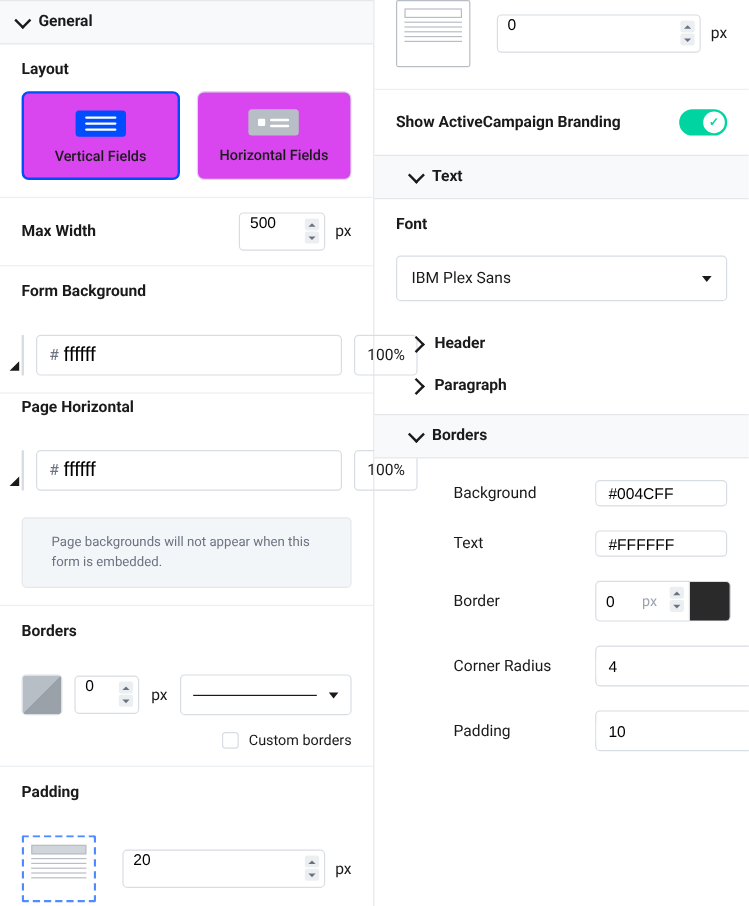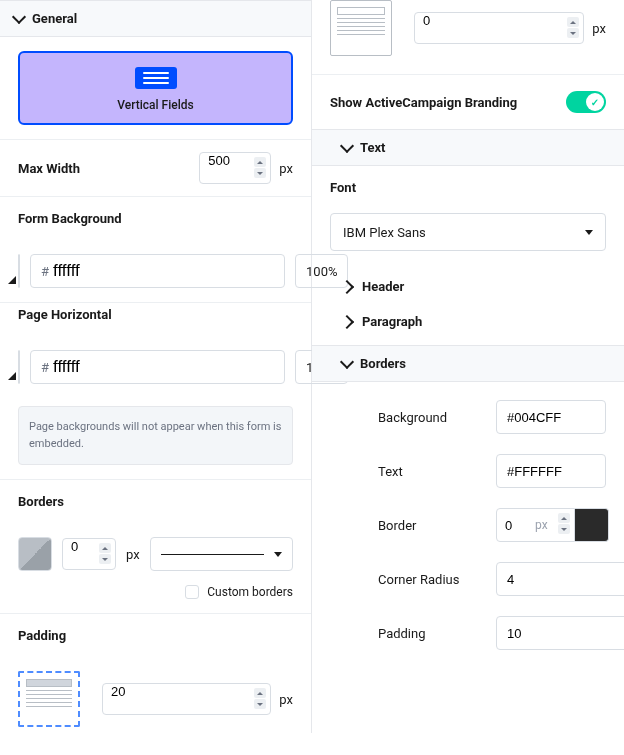--- a/index.html
+++ b/index.html
@@ -8,21 +8,21 @@
 .panel { width: 50%; }
 .panel.left { border-right: 1px solid #e5e7eb; }
 .section-header { display: flex; align-items: center; gap: 8px; padding: 10px 14px; background: #f7f9fb; border-bottom: 1px solid #e5e7eb; border-top: 1px solid #e5e7eb; cursor: pointer; font-weight: 700; font-size: 13px; }
 .section-header.inner { padding-left: 30px; }
 .chev { display: inline-block; width: 10px; height: 10px; border-right: 2px solid #1a1a1a; border-bottom: 2px solid #1a1a1a; }
 .chev.down { transform: rotate(45deg); margin-top: -4px; }
 .chev.right { transform: rotate(-45deg); margin-left: -2px; }
 .sub-body { padding: 14px 18px; }
 .label { font-weight: 700; font-size: 13px; margin-bottom: 10px; }
 .layout-options { display: flex; gap: 14px; }
-.layout-card { flex: 1; border: 1px solid #d8dde3; border-radius: 6px; padding: 14px 8px 10px; text-align: center; cursor: pointer; background: #c4b5fd; }
+.layout-card { flex: 1; border: 1px solid #d8dde3; border-radius: 6px; padding: 14px 8px 10px; text-align: center; cursor: pointer; background: #d946ef; }
 .layout-card.selected { border: 2px solid #004cff; }
 .layout-icon { width: 42px; height: 22px; border-radius: 3px; margin: 0 auto 8px; display: flex; flex-direction: column; justify-content: center; gap: 3px; padding: 5px 8px; }
 .layout-icon.v { background: #004cff; }
 .layout-icon.h { background: #b8bec5; flex-direction: row; gap: 4px; align-items: center; }
 .layout-icon.v .bar { height: 2px; background: #fff; border-radius: 1px; }
 .layout-icon.h .dot { width: 6px; height: 6px; background: #fff; border-radius: 1px; }
 .layout-icon.h .lines { flex: 1; display: flex; flex-direction: column; gap: 3px; }
 .layout-icon.h .lines .ln { height: 2px; background: #fff; border-radius: 1px; }
 .layout-title { font-size: 12px; font-weight: 500; line-height: 1.35; }
 .row { display: flex; align-items: center; gap: 28px; padding: 12px 18px; border-top: 1px solid #eceff2; }
@@ -36,21 +36,21 @@
 .spinner .sp.up::before { border-bottom: 3px solid #6b7280; }
 .spinner .sp.dn::before { border-top: 3px solid #6b7280; }
 .unit { font-size: 13px; color: #1a1a1a; }
 .color-group { display: flex; align-items: center; gap: 10px; padding: 10px 18px 14px; border-top: none; }
 .swatch { width: 34px; height: 34px; border: 1px solid #d8dde3; border-radius: 4px; background: #fff; position: relative; cursor: pointer; }
 .swatch::after { content: ""; position: absolute; right: 3px; bottom: 3px; border-left: 8px solid transparent; border-bottom: 8px solid #1a1a1a; }
 .hex-input { flex: 1; height: 34px; border: 1px solid #d8dde3; border-radius: 4px; display: flex; align-items: center; padding: 0 10px; font-size: 13px; gap: 4px; }
 .hex-input .hash { color: #6b7280; }
 .hex-input input { border: none; outline: none; flex: 1; font-size: 17px; }
 .pct-input { width: 80px; height: 34px; border: 1px solid #d8dde3; border-radius: 4px; display: flex; align-items: center; justify-content: space-between; padding: 0 10px; font-size: 13px; }
-.note { margin: 8px 18px 14px; padding: 12px 10px; background: #f3f6f9; border: 1px solid #e5e7eb; border-radius: 4px; font-size: 11px; color: #6b7280; line-height: 1.5; }
+.note { margin: 8px 18px 14px; padding: 12px 24px; background: #f3f6f9; border: 1px solid #e5e7eb; border-radius: 4px; font-size: 11px; color: #6b7280; line-height: 1.5; }
 .border-row { display: flex; align-items: center; gap: 10px; padding: 10px 18px; }
 .gray-sq { width: 34px; height: 34px; border: 1px solid #d8dde3; border-radius: 4px; background: linear-gradient(135deg, #b8bec5 50%, #9aa1a8 50%); position: relative; }
 .border-style { flex: 1; height: 34px; border: 1px solid #d8dde3; border-radius: 4px; display: flex; align-items: center; justify-content: space-between; padding: 0 10px; cursor: pointer; }
 .border-line { flex: 1; height: 1px; background: #1a1a1a; margin-right: 10px; }
 .caret { border-left: 4px solid transparent; border-right: 4px solid transparent; border-top: 5px solid #1a1a1a; }
 .checkbox-row { display: flex; align-items: center; justify-content: flex-end; gap: 8px; padding: 4px 18px 14px; font-size: 12px; }
 .checkbox { width: 14px; height: 14px; border: 1px solid #d8dde3; border-radius: 3px; cursor: pointer; }
 .section-sub { padding: 14px 18px 8px; border-top: 1px solid #eceff2; }
 .padding-row { display: flex; align-items: center; gap: 22px; padding: 10px 18px 6px; }
 .padding-preview { width: 62px; height: 56px; border: 2px dashed #4f8cff; border-radius: 2px; padding: 6px; display: flex; flex-direction: column; gap: 3px; }
@@ -60,21 +60,21 @@
 .corners-preview { width: 62px; height: 56px; border: 1px solid #b8bec5; border-radius: 2px; padding: 6px; display: flex; flex-direction: column; gap: 3px; }
 .corners-preview .ph { height: 8px; background: #fff; border: 1px solid #b8bec5; }
 .corners-preview .pl { height: 1px; background: #b8bec5; }
 .branding-row { display: flex; align-items: center; justify-content: space-between; padding: 16px 18px; border-top: 1px solid #eceff2; font-weight: 700; font-size: 13px; }
 .toggle { width: 40px; height: 22px; border-radius: 11px; background: #00d4a0; position: relative; cursor: pointer; }
 .toggle::after { content: "✓"; position: absolute; right: 2px; top: 2px; width: 18px; height: 18px; background: #fff; border-radius: 50%; font-size: 10px; color: #00d4a0; display: flex; align-items: center; justify-content: center; }
 .font-select { margin: 0 18px 18px; height: 38px; border: 1px solid #d8dde3; border-radius: 4px; display: flex; align-items: center; justify-content: space-between; padding: 0 12px; cursor: pointer; font-size: 13px; }
 .sub-expand { display: flex; align-items: center; gap: 10px; padding: 10px 18px 10px 32px; font-weight: 700; font-size: 13px; cursor: pointer; }
 .prop-row { display: flex; align-items: center; padding: 10px 18px; gap: 8px; }
 .prop-label { font-size: 13px; flex: 0 0 110px; margin-left: 48px; }
-.color-field { flex: 1; height: 34px; border: 1px solid #d8dde3; border-radius: 4px; display: flex; align-items: center; overflow: hidden; }
+.color-field { flex: 1; height: 22px; border: 1px solid #d8dde3; border-radius: 4px; display: flex; align-items: center; overflow: hidden; }
 .color-field input { border: none; outline: none; flex: 1; padding: 0 10px; font-size: 13px; }
 .color-field .cswatch { width: 34px; height: 100%; }
 .px-field { flex: 1; height: 34px; border: 1px solid #d8dde3; border-radius: 4px; display: flex; align-items: center; position: relative; }
 .px-field input { border: none; outline: none; flex: 1; padding: 0 10px; font-size: 13px; }
 .border-field { flex: 1; height: 34px; display: flex; }
 .border-field .bnum { flex: 1; border: 1px solid #d8dde3; border-radius: 4px 0 0 4px; display: flex; align-items: center; padding: 0 8px; position: relative; }
 .border-field .bnum input { border: none; outline: none; width: 30px; font-size: 13px; }
 .border-field .bnum .px { color: #9ca3af; font-size: 12px; margin-left: auto; margin-right: 18px; }
 .border-field .bswatch { width: 34px; background: #2a2a2a; border: 1px solid #d8dde3; border-left: none; border-radius: 0 4px 4px 0; }
 </style>
@@ -83,28 +83,39 @@
 
 <div class="panels">
 
   <div class="panel left">
     <div class="section-header">
       <span class="chev down"></span>
       <span>General</span>
     </div>
 
     <div class="sub-body">
+      <div class="label">Layout</div>
       <div class="layout-options">
         <div class="layout-card selected">
           <div class="layout-icon v">
             <div class="bar"></div>
               <div class="bar"></div>
               <div class="bar"></div>
           </div>
           <div class="layout-title">Vertical Fields</div>
+        </div>
+        <div class="layout-card">
+          <div class="layout-icon h">
+            <div class="dot"></div>
+            <div class="lines">
+                <div class="ln"></div>
+                <div class="ln"></div>
+              </div>
+          </div>
+          <div class="layout-title">Horizontal Fields</div>
         </div>
       </div>
     </div>
 
     <div class="row">
       <div class="row-label">Max Width</div>
       <div class="num-group">
         <div class="num-input">
           <input value="500" style="">
           <div class="spinner">

